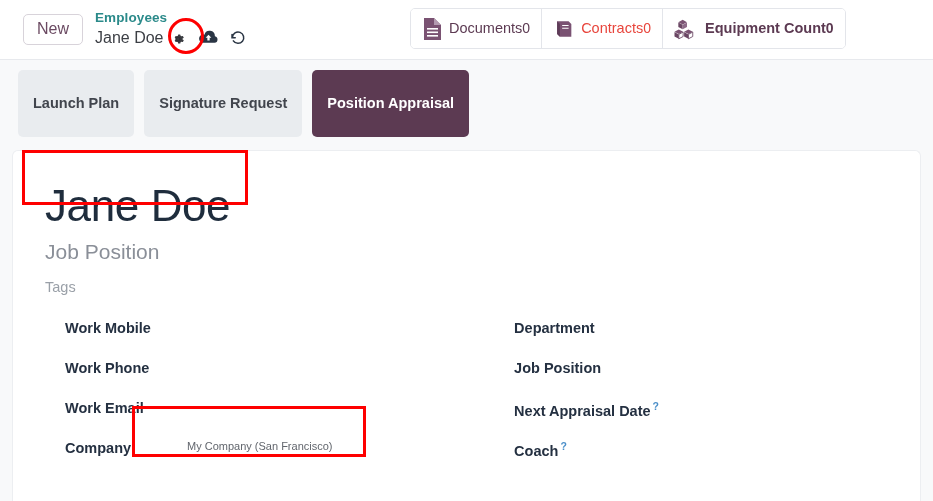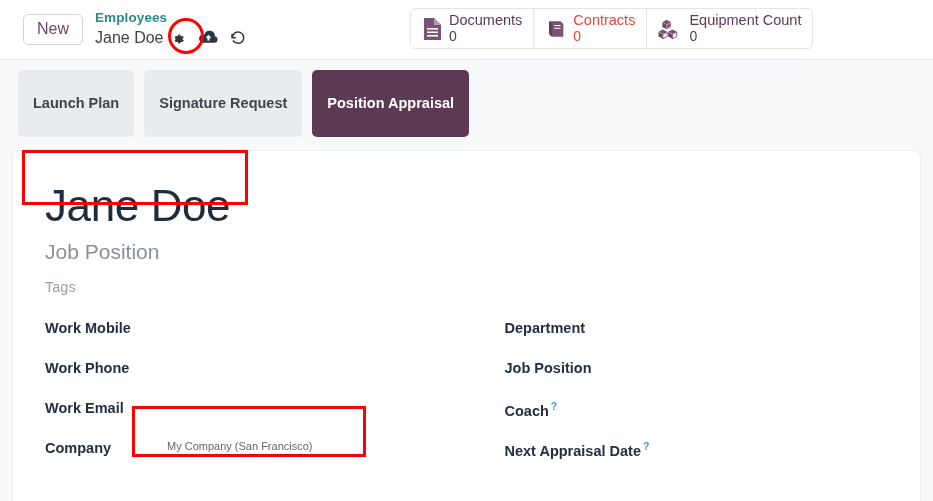--- a/index.html
+++ b/index.html
@@ -128,25 +128,24 @@
     display: flex;
     align-items: center;
     gap: 6px;
     padding: 0 11px;
     border-right: 1px solid #e3e5ea;
     cursor: pointer;
     background: #ffffff;
     height: 100%;
     box-sizing: border-box;
   }
-  .stat-button:last-child { border-right: none; }
+  .stat-button:last-child { border-right: none; font-weight: bold; }
   .stat-icon { flex: 0 0 auto; display: flex; align-items: center; }
   .stat-text {
     display: flex;
-    flex-direction: column;
     line-height: 1.08;
   }
   .stat-label {
     font-size: 14.5px;
     color: #5c3a52;
     white-space: nowrap;
   }
   .stat-value {
     font-size: 14px;
     color: #5c3a52;
@@ -226,21 +225,21 @@
 
   
   .field-grid {
     display: flex;
     margin-top: 17px;
   }
   .col {
     width: 50%;
     box-sizing: border-box;
   }
-  .col-left { padding-left: 6px; }
+  .col-left { padding-left: 6px; margin-left: 20px; }
   .col-right { padding-left: 38px; }
 
   .field-row {
     display: flex;
     align-items: flex-start;
     height: 40px;
   }
   .field-label {
     font-size: 14.5px;
     font-weight: bold;
@@ -429,27 +428,27 @@
           <span class="field-label">Department</span>
         </div>
 
         <div class="field-row">
           <span class="field-label">Job Position</span>
         </div>
 
 
         <div class="field-row">
           <span class="field-label">
+            <span>Next Appraisal Date</span><span class="help-mark">?</span>
+          </span>
+        </div>
+
+        <div class="field-row">
+          <span class="field-label">
             <span>Coach</span><span class="help-mark">?</span>
-          </span>
-        </div>
-
-        <div class="field-row">
-          <span class="field-label">
-            <span>Next Appraisal Date</span><span class="help-mark">?</span>
           </span>
         </div>
       </div>
     </div>
   </div>
 </div>
 
 <div class="annot-box annot-title-box"></div>
 <div class="annot-box annot-company-box"></div>
 

